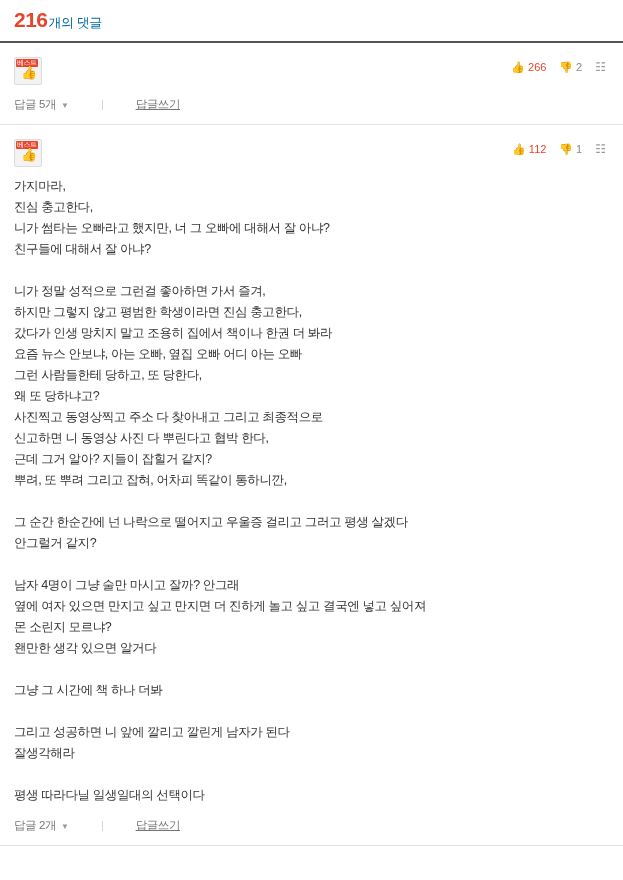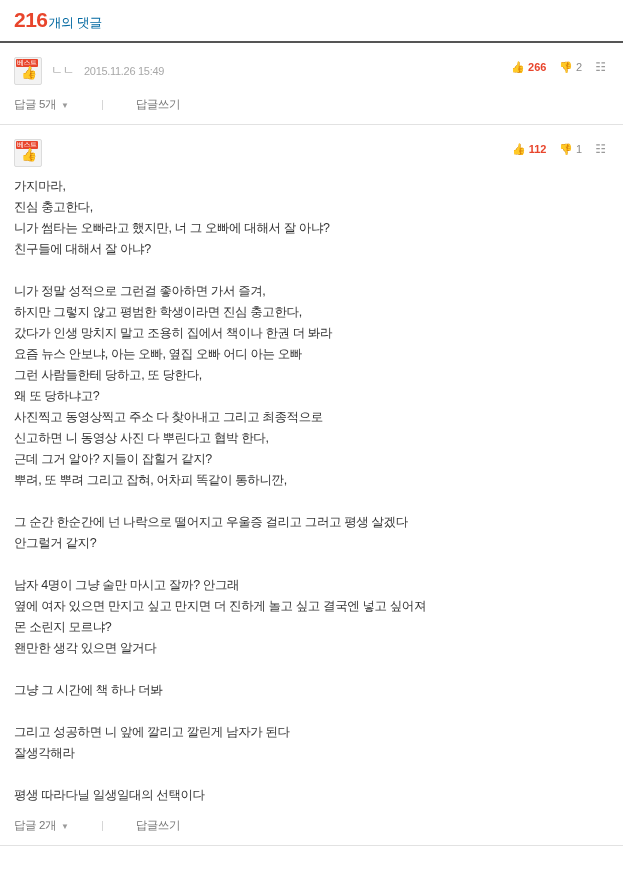--- a/index.html
+++ b/index.html
@@ -121,21 +121,21 @@
     align-items: center;
     font-size: 11px;
     color: #888888;
   }
   .act .ic {
     font-size: 11px;
     margin-right: 3px;
     line-height: 1;
   }
   .act.up .ic { color: #e8452c; }
-  .act.up .num { color: #e8452c; font-weight: bold; }
+  .act.up .num { color: #e8452c; }
   .act.down .ic { color: #8a8a8a; }
   .act.down .num { color: #8a8a8a; }
   .act.report .ic { color: #9a9a9a; font-size: 12px; }
 
   .c-body {
     margin: 9px 0 0 0;
     font-size: 12.5px;
     line-height: 21px;
     color: #333333;
     letter-spacing: -0.4px;
@@ -166,41 +166,38 @@
   }
   .divider-v {
     width: 1px;
     height: 10px;
     background: #d6d6d6;
     margin: 0 10px;
   }
   .reply-write {
     color: #777777;
     letter-spacing: -0.4px;
+    text-decoration: underline;
   }
 </style>
 </head>
 <body>
 
 <div class="page">
 
   <div class="comment-header">
     <span class="comment-count">216</span>
     <span class="comment-count-suffix">개의 댓글</span>
   </div>
 
   <div class="comment">
     <div class="c-top">
       <div class="avatar">
         <span class="badge">베스트</span>
         <span class="thumb">👍</span>
-      </div>
-      <div class="meta">
-        <span class="nickname faded">ㄴㄴ</span>
-        <span class="timestamp">2015.11.26 15:49</span>
       </div>
       <div class="c-actions">
         <div class="act up">
           <span class="ic">👍</span>
           <span class="num">266</span>
         </div>
         <div class="act down">
           <span class="ic">👎</span>
           <span class="num">2</span>
         </div>

